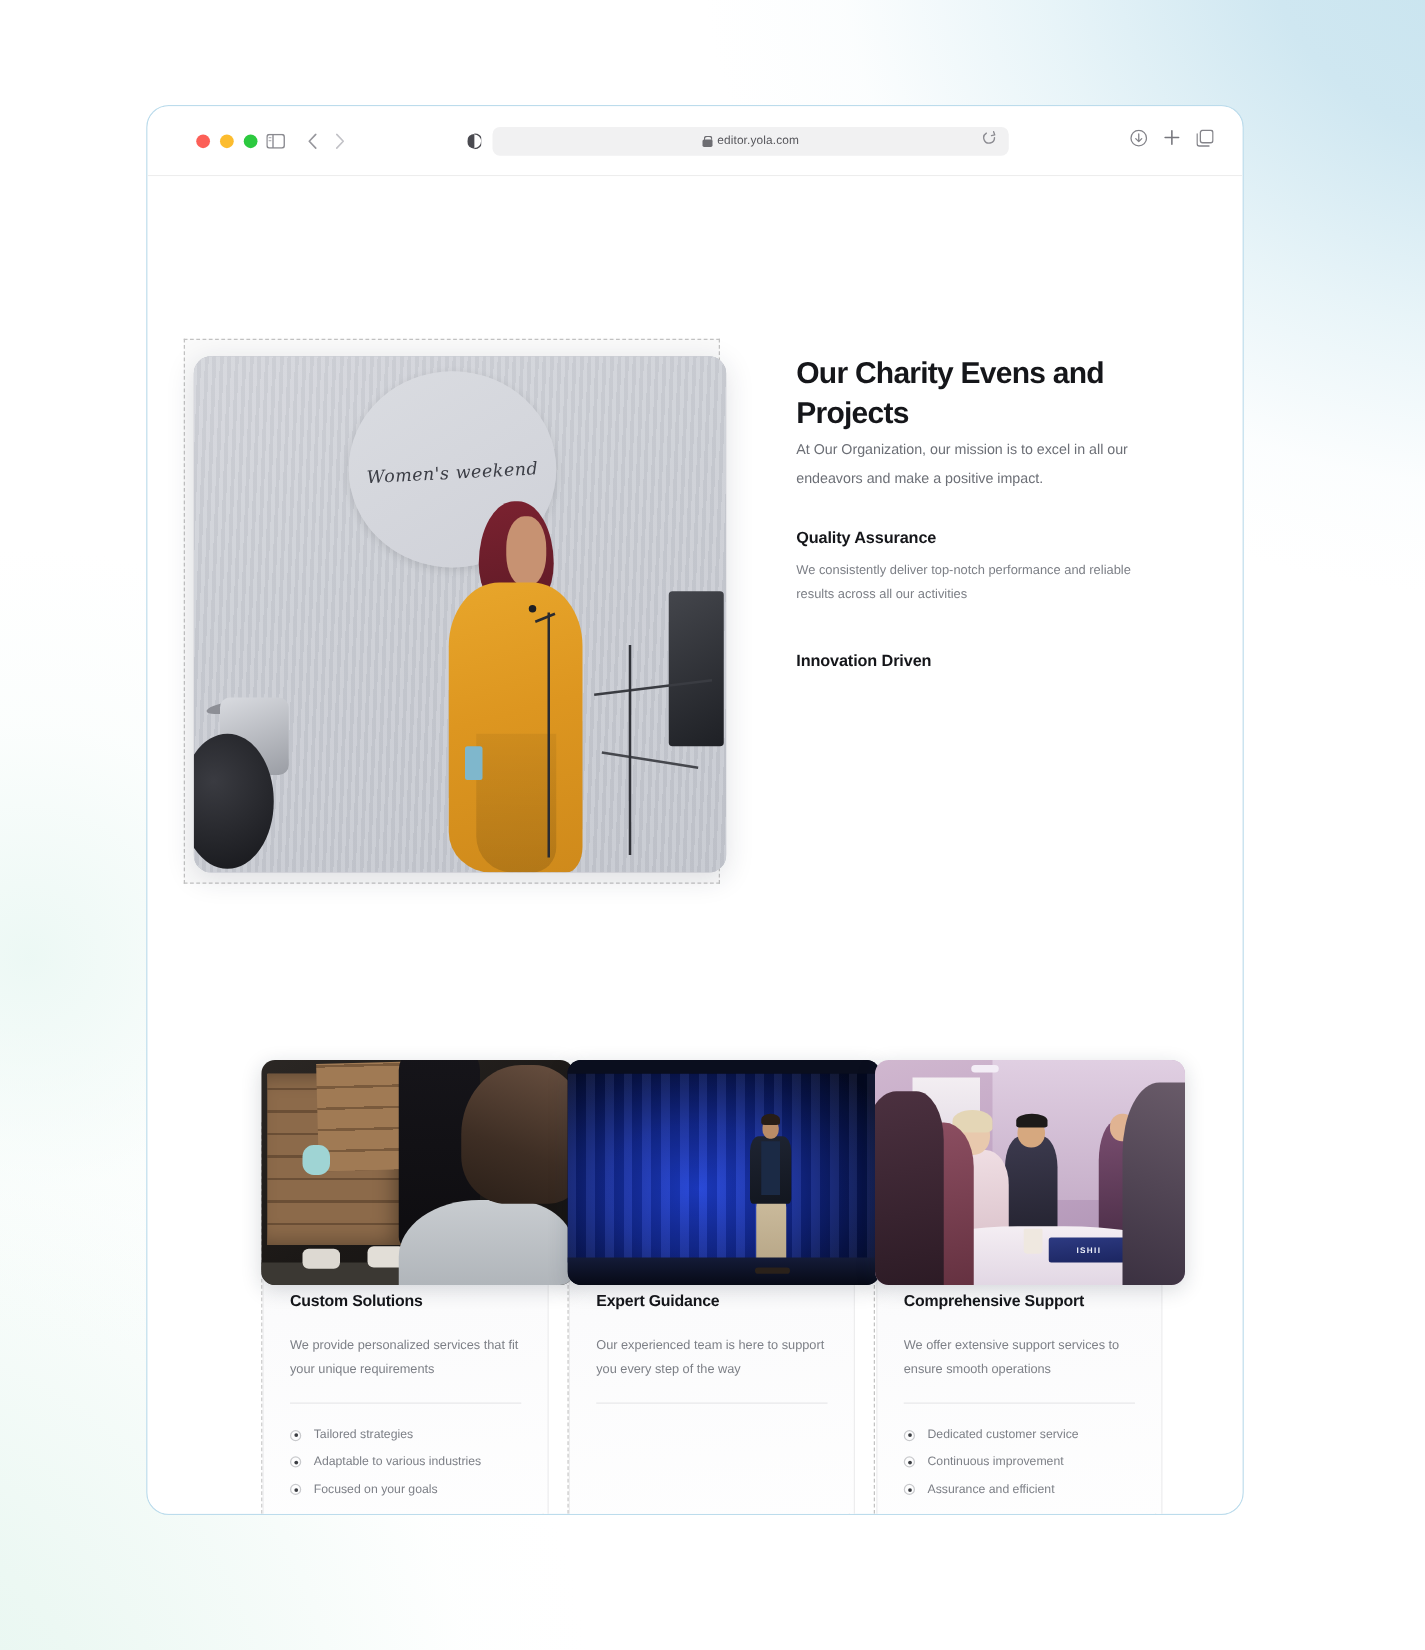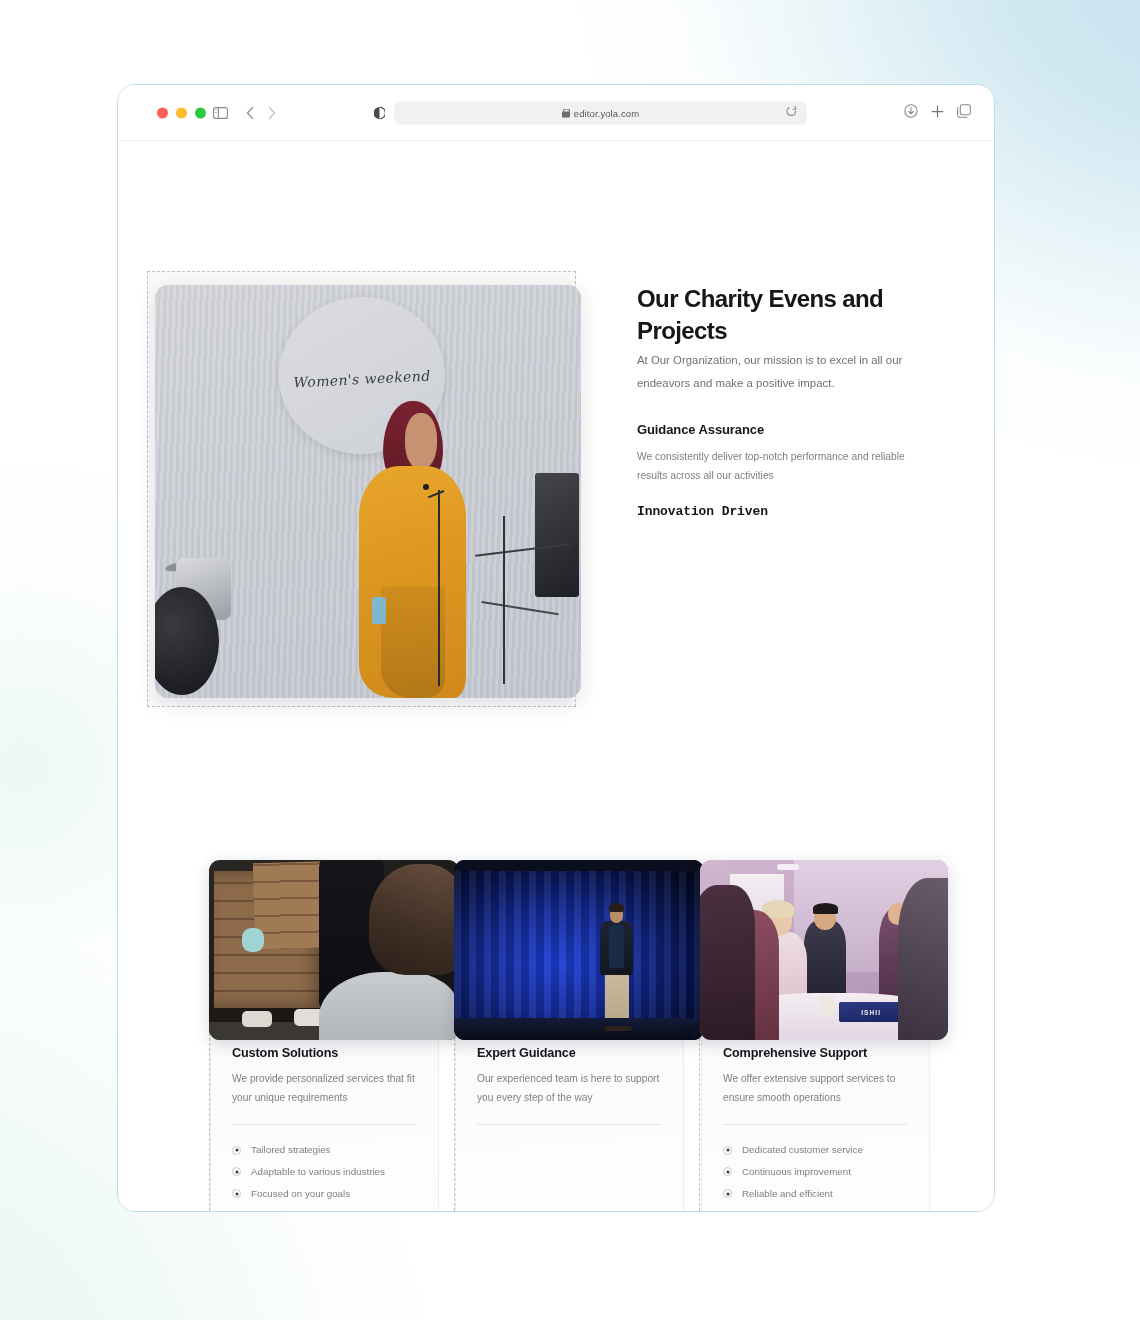--- a/index.html
+++ b/index.html
@@ -234,21 +234,21 @@
   .hero-text { position: absolute; left: 519px; top: 142px; width: 300px; }
   .hero-h1 {
     font-size: 24px; line-height: 1.34; font-weight: 700;
     color: #15161a; letter-spacing: -0.6px;
   }
   .hero-sub {
     margin-top: 2px;
     font-size: 11.4px; line-height: 1.95; color: #6c6f76;
   }
   .feat { margin-top: 28px; }
-  .feat + .feat { margin-top: 19px; font-family: Liberation Mono, monospace; }
+  .feat + .feat { margin-top: 36px; }
   .feat-title {
     font-size: 13px; font-weight: 700; color: #15161a; letter-spacing: -0.1px;
   }
   .feat-desc {
     margin-top: 10px;
     font-size: 10.3px; line-height: 1.85; color: #7c7f86;
   }
 
   
   .cards {
@@ -261,21 +261,21 @@
     border: 1px dashed #c2c2c2;
     top: 0;
     height: 378px;
   }
   .card-sel.s1 { left: 0px;   width: 226px; }
   .card-sel.s2 { left: 245px; width: 226px; }
   .card-sel.s3 { left: 490px; width: 226px; }
 
   .card {
     position: absolute;
-    top: 20px;
+    top: 8px;
     width: 229px;
     height: 372px;
     background: linear-gradient(175deg, #f6f7f8 0%, #fbfbfc 38%, #ffffff 100%);
     border: 1px solid #ededee;
     border-radius: 11px;
   }
   .card.c1 { left: 1px; }
   .card.c2 { left: 246px; }
   .card.c3 { left: 492px; }
 
@@ -463,21 +463,21 @@
     position: absolute; left: 48%; bottom: 14%; width: 6%; height: 11%;
     background: #efe8e0; border-radius: 1px 1px 3px 3px;
   }
 
   
   .card-body { position: absolute; left: 0; top: 127px; right: 0; padding: 0 21px; }
   .card-title {
     font-size: 12.7px; font-weight: 700; color: #15161a; letter-spacing: -0.15px;
   }
   .card-desc {
-    margin-top: 10px;
+    margin-top: 20px;
     font-size: 10.2px; line-height: 1.82; color: #7c7f86;
   }
   .card-rule {
     margin-top: 17px; height: 1px; background: #e8e8ea;
   }
   .bullets { margin-top: 14px; list-style: none; }
   .bullets li {
     display: flex; align-items: center;
     font-size: 9.8px; color: #7c7f86; line-height: 1;
     padding: 6px 0;
@@ -608,21 +608,21 @@
             <div class="hp-mic-stand"></div>
           </div>
         </div>
       </div>
 
       <div class="hero-text">
         <h1 class="hero-h1">Our Charity Evens and Projects</h1>
         <p class="hero-sub">At Our Organization, our mission is to excel in all our endeavors and make a positive impact.</p>
 
         <div class="feat">
-          <div class="feat-title">Guidance Assurance</div>
+          <div class="feat-title">Quality Assurance</div>
           <div class="feat-desc">We consistently deliver top-notch performance and reliable results across all our activities</div>
         </div>
 
         <div class="feat">
           <div class="feat-title">Innovation Driven</div>
         </div>
       </div>
 
       <div class="cards">
 
@@ -720,21 +720,21 @@
               <li>
                 <span class="bullet-ico"></span>
                 <span>Dedicated customer service</span>
               </li>
               <li>
                 <span class="bullet-ico"></span>
                 <span>Continuous improvement</span>
               </li>
               <li>
                 <span class="bullet-ico"></span>
-                <span>Reliable and efficient</span>
+                <span>Assurance and efficient</span>
               </li>
             </ul>
 
           </div>
         </div>
 
       </div>
     </div>
   </div>
 </div>

